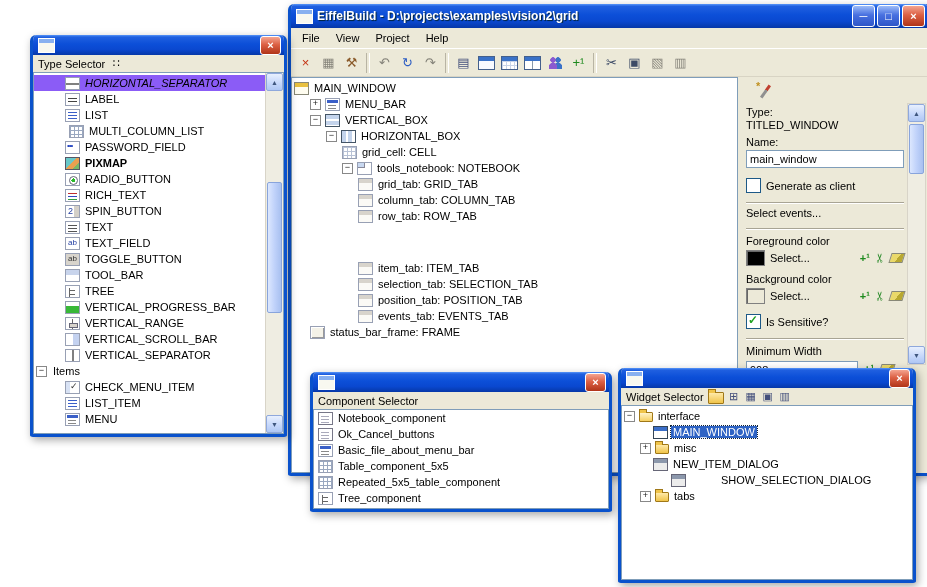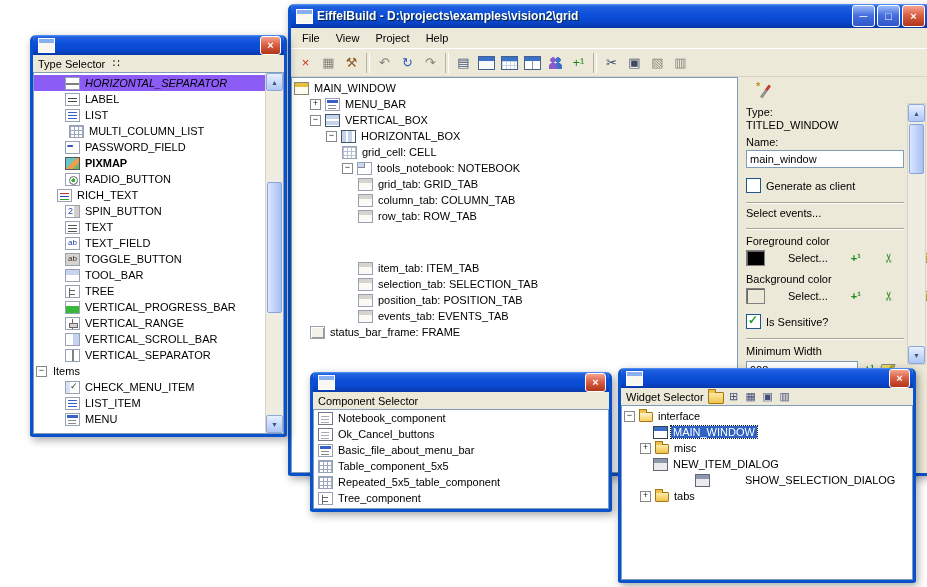--- a/index.html
+++ b/index.html
@@ -102,21 +102,21 @@
   .wand::after{content:"*";position:absolute;left:0;top:-3px;color:#C09020;font-weight:bold;font-size:11px;}
   .p-label{margin-top:5px;}
   .p-value{margin:1px 0 4px;}
   .p-input{width:100%;box-sizing:border-box;height:18px;border:1px solid #7F9DB9;font:11px "Liberation Sans",sans-serif;padding:1px 3px;background:#fff;margin-top:2px;}
   .p-input.small{width:112px;flex:0 0 112px;}
   .check-row{display:flex;align-items:center;gap:5px;margin:10px 0 2px;}
   .xp-check{width:13px;height:13px;flex:0 0 13px;background:#fff;border:1px solid #1D5987;position:relative;cursor:pointer;}
   .xp-check.checked::after{content:"✓";position:absolute;left:1px;top:-2px;font-size:12px;font-weight:bold;color:#21A121;}
   .etched{margin:9px 0 3px;border-top:1px solid #A8A494;border-bottom:1px solid #FFF;}
   .p-link{margin:3px 0;cursor:pointer;}
-  .color-row{display:flex;align-items:center;gap:23px;margin:3px 0 7px;}
+  .color-row{display:flex;align-items:center;gap:5px;margin:3px 0 7px;}
   .swatch{width:17px;height:14px;flex:0 0 17px;border:1px solid #808080;box-shadow:inset 1px 1px 0 #666;}
   .p-btn{flex:1;cursor:pointer;}
   .mini-act{font-weight:bold;font-size:11px;color:#1D8A1D;cursor:pointer;line-height:1;}
   .scis{display:inline-block;transform:rotate(-90deg);color:#2A8A2A;font-weight:normal;font-size:12px;}
   .eraser-icon{width:12px;height:8px;flex:0 0 12px;background:linear-gradient(115deg,#EAD96A 0 55%,#B8A830 55%);border:1px solid #887;transform:skewX(-18deg);cursor:pointer;}
   .input-row{display:flex;align-items:center;gap:6px;margin-top:2px;}
 
   
   .xp-scroll{position:absolute;top:0;right:0;bottom:0;width:17px;background:#EFEDE2;border-left:1px solid #D8D4C8;display:flex;flex-direction:column;}
   .sb-btn{height:16px;flex:0 0 16px;display:flex;align-items:center;justify-content:center;font-size:7px;color:#3E567E;
@@ -376,21 +376,21 @@
           <div class="tree-row" style="padding-left: 18px; font-weight: bold;">
             <span class="spacer"></span>
             <span class="t-ico ico-pixmap"></span>
             <span class="tree-label">PIXMAP</span>
           </div>
           <div class="tree-row" style="padding-left: 18px;">
             <span class="spacer"></span>
             <span class="t-ico ico-radio-button"></span>
             <span class="tree-label">RADIO_BUTTON</span>
           </div>
-          <div class="tree-row" style="padding-left: 10px;">
+          <div class="tree-row" style="padding-left: 18px;">
             <span class="spacer"></span>
             <span class="t-ico ico-rich-text"></span>
             <span class="tree-label">RICH_TEXT</span>
           </div>
           <div class="tree-row" style="padding-left: 18px;">
             <span class="spacer"></span>
             <span class="t-ico ico-spin-button"></span>
             <span class="tree-label">SPIN_BUTTON</span>
           </div>
           <div class="tree-row" style="padding-left: 18px;">
@@ -553,21 +553,21 @@
         <div class="tree-row" style="padding-left: 18px;">
           <span class="expander">+</span>
           <span class="t-ico ico-folder"></span>
           <span class="tree-label">misc</span>
         </div>
         <div class="tree-row" style="padding-left: 18px;">
           <span class="spacer"></span>
           <span class="t-ico ico-dialog"></span>
           <span class="tree-label">NEW_ITEM_DIALOG</span>
         </div>
-        <div class="tree-row" style="padding-left: 30px; gap: 30px;">
+        <div class="tree-row" style="padding-left: 6px; gap: 30px;">
           <span class="spacer"></span>
           <span class="t-ico ico-dialog"></span>
           <span class="tree-label">SHOW_SELECTION_DIALOG</span>
         </div>
         <div class="tree-row" style="padding-left: 18px;">
           <span class="expander">+</span>
           <span class="t-ico ico-folder"></span>
           <span class="tree-label">tabs</span>
         </div>
       </div>

